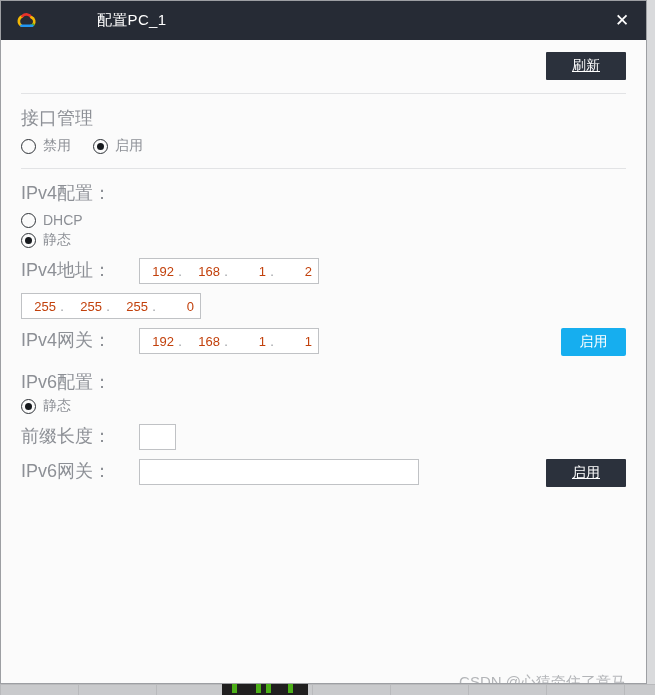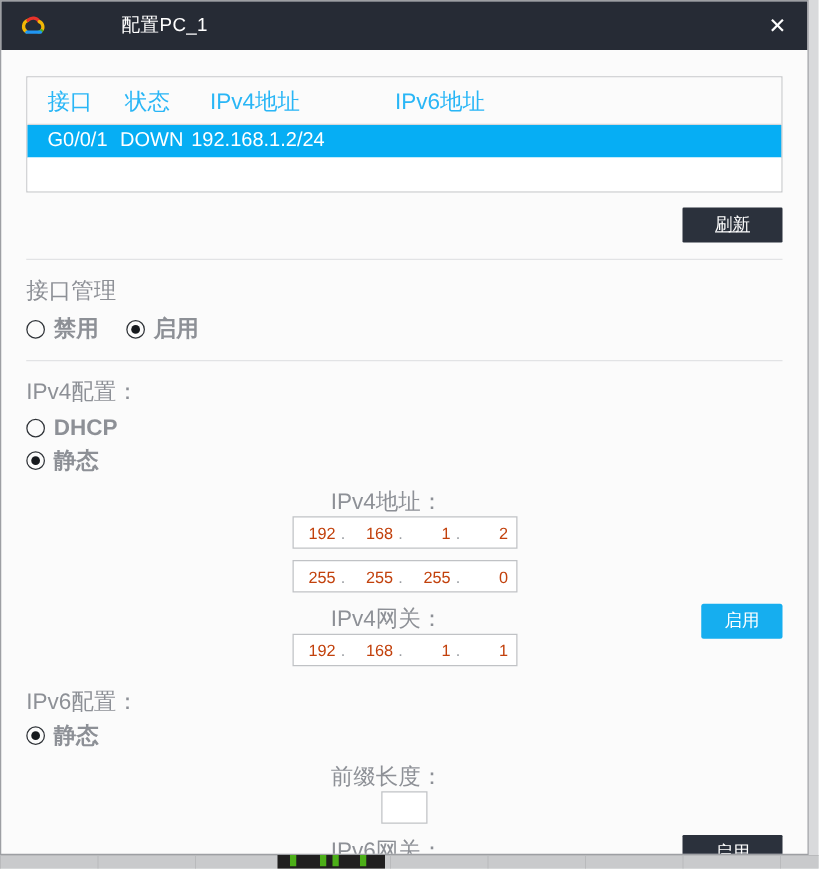--- a/index.html
+++ b/index.html
@@ -184,24 +184,23 @@
   .section-title {
     color: #8d9096;
     font-size: 18px;
     margin-top: 12px;
     white-space: nowrap;
   }
   .radio-row {
     margin-top: 7px;
     display: flex;
     align-items: center;
-    font-size: 18px;
+    font-size: 14px;
     color: #8d9096;
     white-space: nowrap;
-    font-weight: bold;
   }
   .radio-row.stack { margin-top: 3px; }
   .radio-opt {
     display: flex;
     align-items: center;
     margin-right: 22px;
     cursor: pointer;
   }
   .radio-mark {
     width: 15px; height: 15px;
@@ -219,24 +218,23 @@
     left: 50%; top: 50%;
     width: 7px; height: 7px;
     margin: -3.5px 0 0 -3.5px;
     border-radius: 50%;
     background: #16191d;
   }
 
   
   .field-row {
     display: flex;
-    align-items: center;
+    align-items: flex-start;
     margin-top: 9px;
     position: relative;
-    flex-direction: column;
   }
   .field-label {
     color: #8d9096;
     font-size: 18px;
     width: 118px;
     flex: 0 0 auto;
     white-space: nowrap;
   }
   .ip-box {
     border: 1px solid #c0c2c5;
@@ -308,35 +306,20 @@
         <path d="M18.2 13.6 A3.4 3.4 0 0 1 16.0 14.6" fill="none" stroke="#4caf18" stroke-width="2.6" stroke-linecap="round"></path>
         <rect x="5.2" y="13.4" width="13.4" height="2.6" rx="1.3" fill="#2196f3"></rect>
       </svg>
     </div>
     <div id="title-text">配置PC_1</div>
     <div id="close-button">✕</div>
   </div>
 
   <div id="dialog-body">
 
-    <div id="iface-table">
-      <div id="table-head">
-        <div class="th th-iface">接口</div>
-        <div class="th th-state">状态</div>
-        <div class="th th-ipv4">IPv4地址</div>
-        <div class="th th-ipv6">IPv6地址</div>
-      </div>
-      <div class="table-row selected">
-        <div class="td-iface">G0/0/1</div>
-        <div class="td-state">DOWN</div>
-        <div class="td-ipv4">192.168.1.2/24</div>
-        <div class="td-ipv6"></div>
-      </div>
-      <div id="table-filler"></div>
-    </div>
 
     <div id="refresh-row">
       <button class="btn-dark">刷新</button>
     </div>
 
     <hr class="sep">
 
     <div class="section-title">接口管理</div>
     <div class="radio-row">
       <div class="radio-opt">

